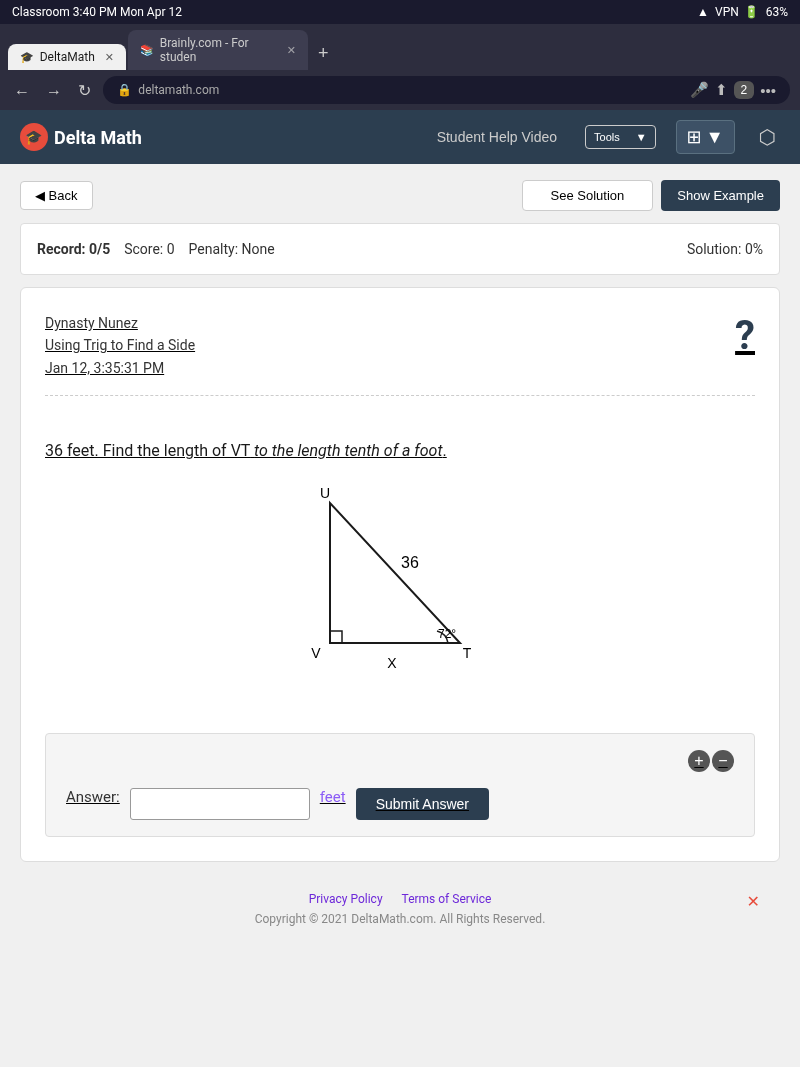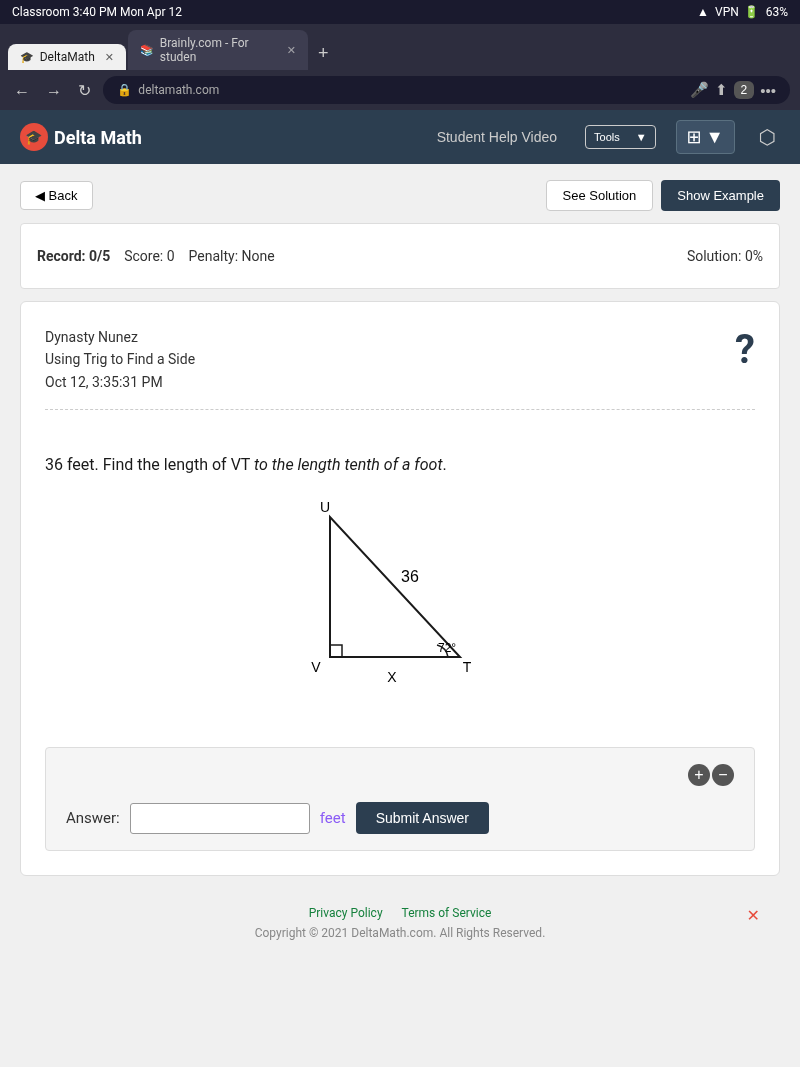--- a/index.html
+++ b/index.html
@@ -211,55 +211,56 @@
       cursor: pointer;
       display: flex;
       align-items: center;
       gap: 4px;
     }
     .action-btns { display: flex; gap: 8px; }
     .see-solution-btn {
       background: white;
       border: 1px solid #ccc;
       border-radius: 4px;
-      padding: 7px 16px;
+      padding: 7px 28px;
       font-size: 13px;
       cursor: pointer;
     }
     .show-example-btn {
       background: #2c3e50;
       border: none;
       border-radius: 4px;
       padding: 7px 16px;
       font-size: 13px;
       cursor: pointer;
       color: white;
     }
 
     
     .record-bar {
       background: white;
       border: 1px solid #ddd;
       border-radius: 4px;
-      padding: 24px 16px;
+      padding: 17px 16px;
       display: flex;
       justify-content: space-between;
       align-items: center;
       margin-bottom: 12px;
       font-size: 14px;
       color: #333;
     }
     .record-left { display: flex; gap: 20px; }
 
     
     .problem-card {
       background: white;
       border: 1px solid #ddd;
       border-radius: 6px;
       padding: 24px;
+      text-decoration: underline;
     }
 
     .problem-meta {
       display: flex;
       justify-content: space-between;
       align-items: flex-start;
       margin-bottom: 12px;
     }
     .student-info { font-size: 14px; color: #333; line-height: 1.6; }
     .help-icon {
@@ -315,21 +316,20 @@
       height: 22px;
       font-size: 16px;
       cursor: pointer;
       display: flex;
       align-items: center;
       justify-content: center;
       line-height: 1;
     }
     .answer-row {
       display: flex;
-      align-items: center;
       gap: 10px;
       margin-top: 16px;
     }
     .answer-label { font-size: 15px; color: #333; }
     .answer-input {
       border: 1px solid #999;
       border-radius: 3px;
       padding: 6px 10px;
       font-size: 15px;
       width: 180px;
@@ -346,21 +346,21 @@
       cursor: pointer;
     }
 
     
     .footer {
       text-align: center;
       padding: 30px 20px 20px;
       font-size: 12px;
       color: #888;
     }
-    .footer a { color: #15803d; text-decoration: none; margin: 12px 8px; }
+    .footer a { color: #6d28d9; text-decoration: none; margin: 12px 8px; }
     .footer-close {
       position: absolute;
       right: 20px;
       color: #e74c3c;
       cursor: pointer;
       font-size: 16px;
     }
     .footer-bottom { margin-top: 6px; }
 
     .footer-wrapper {
@@ -458,21 +458,21 @@
       <span>Solution:</span>
       <span>0%</span>
     </span>
   </div>
 
   <div class="problem-card">
     <div class="problem-meta">
       <div class="student-info">
         <div>Dynasty Nunez</div>
         <div>Using Trig to Find a Side</div>
-        <div>Oct 12, 3:35:31 PM</div>
+        <div>Jan 12, 3:35:31 PM</div>
       </div>
       <div class="help-icon">?</div>
     </div>
 
     <hr class="divider">
 
     <div class="problem-text">
       <br>
       <span>36 feet. Find the length of VT</span>
       <span class="italic">to the length tenth of a foot</span><span>.</span>

